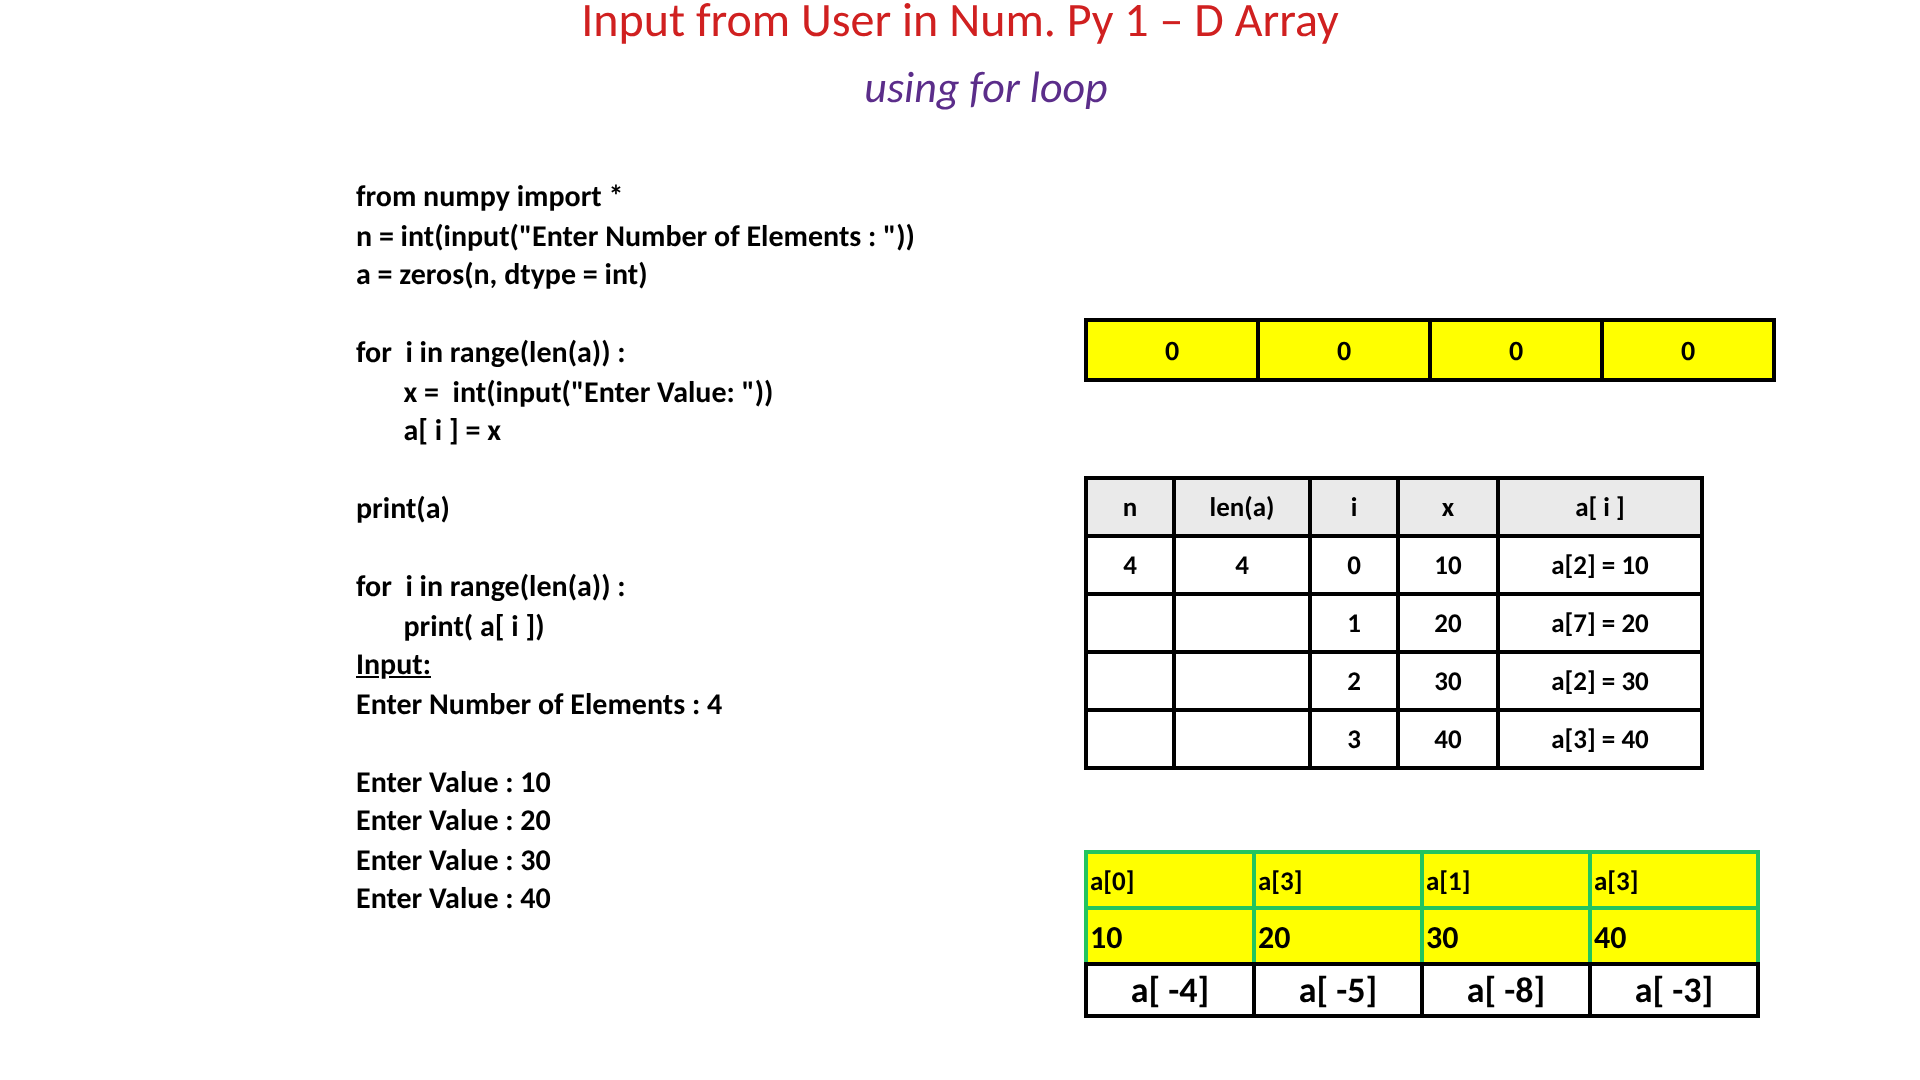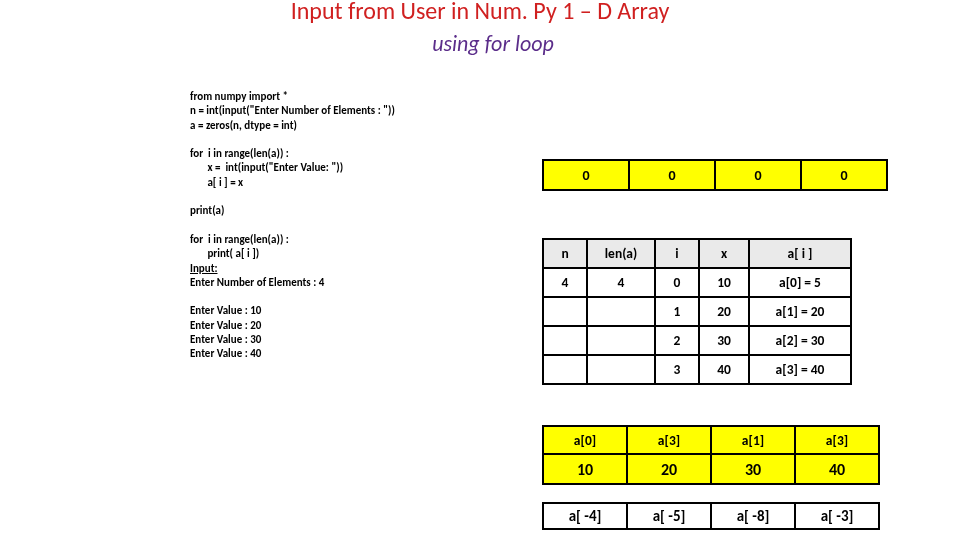--- a/index.html
+++ b/index.html
@@ -34,23 +34,23 @@
     width: 960px;
     text-align: center;
     font-size: 22px;
     font-style: italic;
     color: #5b2d8a;
     font-weight: 500;
     padding-left: 13px;
   }
   .code-block {
     position: absolute;
-    left: 190px;
+    left: 178px;
     top: 90px;
-    font-size: 11px;
+    font-size: 15px;
     line-height: 1.3;
     font-weight: 600;
     white-space: pre;
     color: #000;
   }
   .code-block .u {
     text-decoration: underline;
   }
   
   .zeros-row {
@@ -97,35 +97,34 @@
   
   .final {
     position: absolute;
     top: 425px;
     left: 542px;
     border-collapse: collapse;
     font-size: 13.5px;
     font-weight: 700;
   }
   .final td {
-    border: 2px solid #000000;
+    border: 2px solid #22c55e;
     width: 80px;
     height: 24px;
-    text-align: center;
+    text-align: left;
   }
   .final .y { background: #ffff00; }
   .final .val { font-size: 16px; height: 26px; }
   .idxrow {
     position: absolute;
     top: 481px;
     left: 542px;
     border-collapse: collapse;
-    font-size: 15px;
-    font-weight: 700;
-    margin-top: 21px;
+    font-size: 18px;
+    font-weight: 700;
   }
   .idxrow td {
     border: 2px solid #000;
     width: 80px;
     height: 22px;
     text-align: center;
     background: #fff;
   }
 </style>
 </head>
@@ -169,28 +168,28 @@
     <th class="c-len">len(a)</th>
     <th class="c-i">i</th>
     <th class="c-x">x</th>
     <th class="c-ai">a[ i ]</th>
   </tr>
   <tr>
     <td>4</td>
     <td>4</td>
     <td>0</td>
     <td>10</td>
-    <td>a[0] = 5</td>
+    <td>a[2] = 10</td>
   </tr>
   <tr>
     <td></td>
     <td></td>
     <td>1</td>
     <td>20</td>
-    <td>a[1] = 20</td>
+    <td>a[7] = 20</td>
   </tr>
   <tr>
     <td></td>
     <td></td>
     <td>2</td>
     <td>30</td>
     <td>a[2] = 30</td>
   </tr>
   <tr>
     <td></td>

